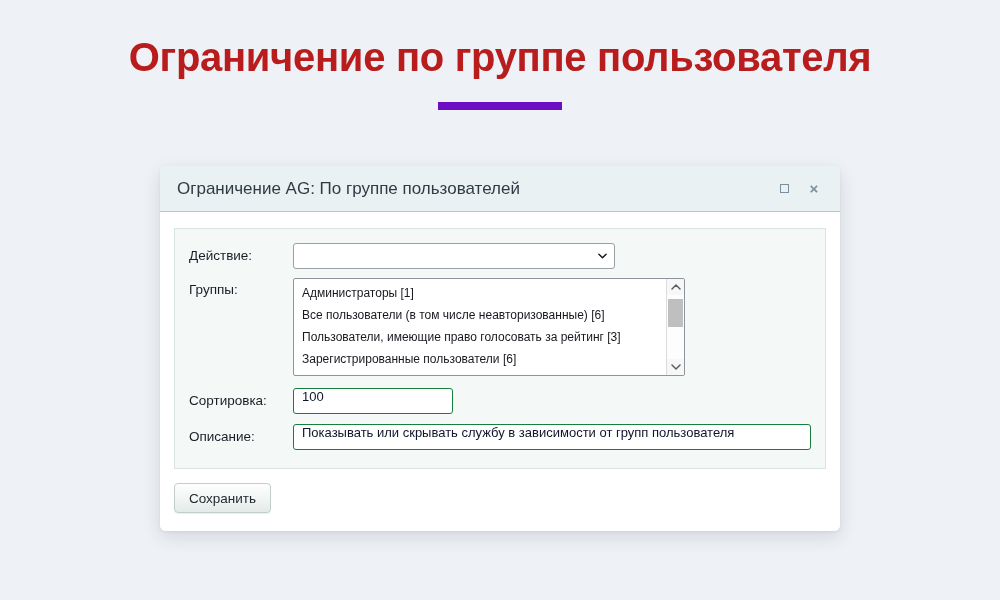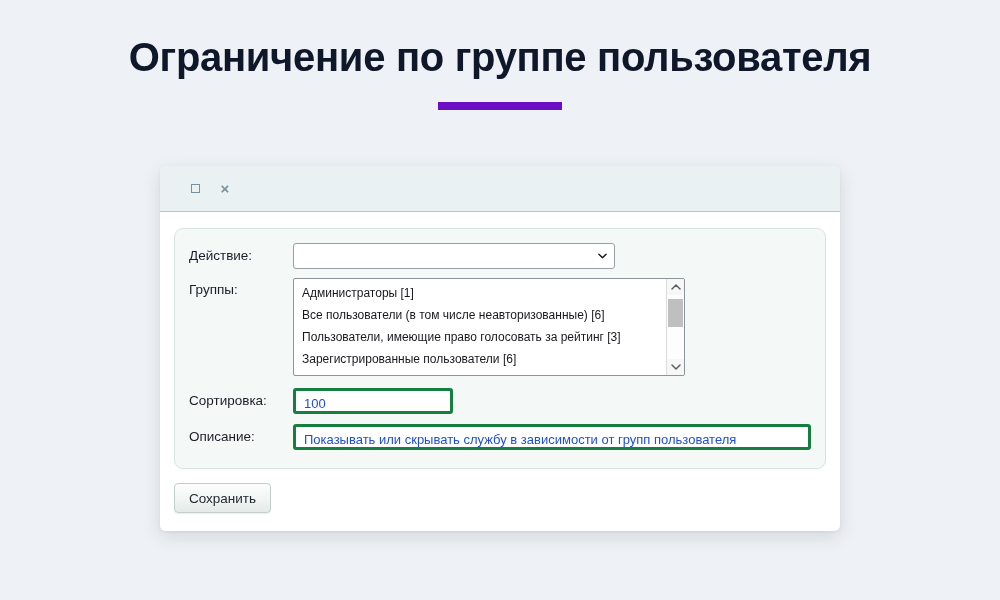--- a/index.html
+++ b/index.html
@@ -16,21 +16,21 @@
   }
 
   
   .page-header {
     padding-top: 34px;
     text-align: center;
   }
   .page-title {
     font-size: 40px;
     font-weight: bold;
-    color: #0f172a;
+    color: #b91c1c;
     letter-spacing: -0.3px;
     line-height: 1.15;
     margin: 0;
   }
   .title-underline {
     width: 124px;
     height: 8px;
     background: #6b0ec4;
     margin: 22px auto 0 auto;
   }
@@ -87,21 +87,21 @@
   }
 
   
   .dialog-body {
     background: #ffffff;
     padding: 16px 14px 0 14px;
   }
   .panel {
     background: #f4f8f7;
     border: 1px solid #d8e4e2;
-    border-radius: 9px;
+    border-radius: 0;
     padding: 14px 14px 18px 14px;
   }
 
   .form-row {
     display: flex;
     align-items: flex-start;
     margin-bottom: 9px;
   }
   .form-row:last-child { margin-bottom: 0; }
 
@@ -201,28 +201,28 @@
     width: 15px;
     height: 28px;
     background: #bfbfbf;
     cursor: default;
   }
 
   
   .text-input {
     height: 26px;
     background: #ffffff;
-    border: 3px solid #15803d;
+    border: 1px solid #15803d;
     border-radius: 3px;
     box-sizing: border-box;
     font-size: 13px;
-    color: #1d4ed8;
+    color: #0f172a;
     padding: 0 8px;
     display: flex;
-    align-items: flex-end;
+    align-items: flex-start;
     white-space: nowrap;
     overflow: hidden;
     cursor: text;
   }
   .input-sort { width: 160px; }
   .input-desc { width: 532px; }
 
   
   .dialog-footer {
     padding: 14px 14px 18px 14px;
@@ -251,20 +251,21 @@
 <body>
 
 <div class="page-header">
   <h1 class="page-title">Ограничение по группе пользователя</h1>
   <div class="title-underline"></div>
 </div>
 
 <div class="dialog">
 
   <div class="dialog-titlebar">
+    <div class="dialog-title">Ограничение AG: По группе пользователей</div>
     <div class="win-btn">
       <span class="sq"></span>
     </div>
     <div class="win-btn">
       <span class="xglyph">×</span>
     </div>
   </div>
 
   <div class="dialog-body">
     <div class="panel">

